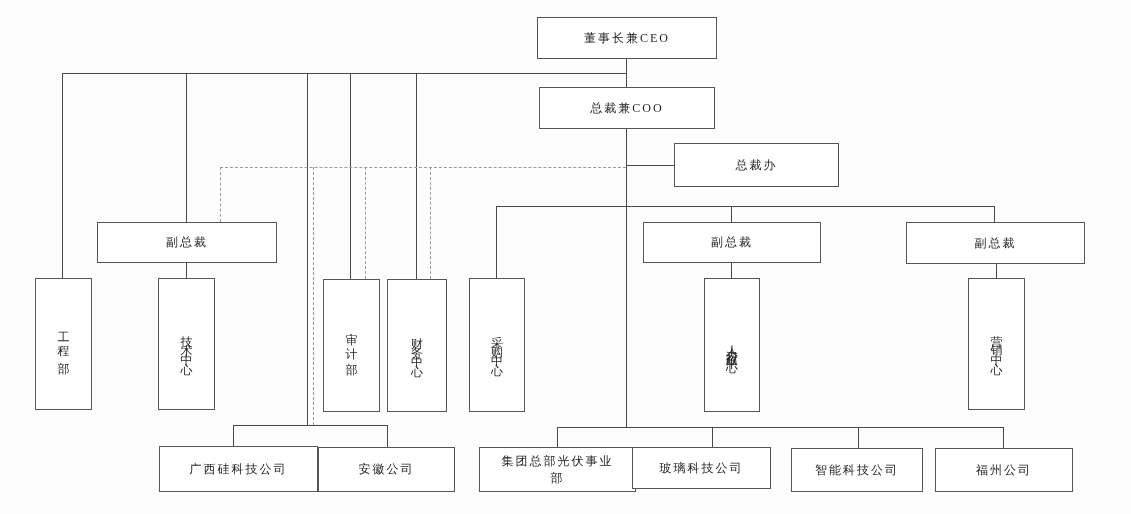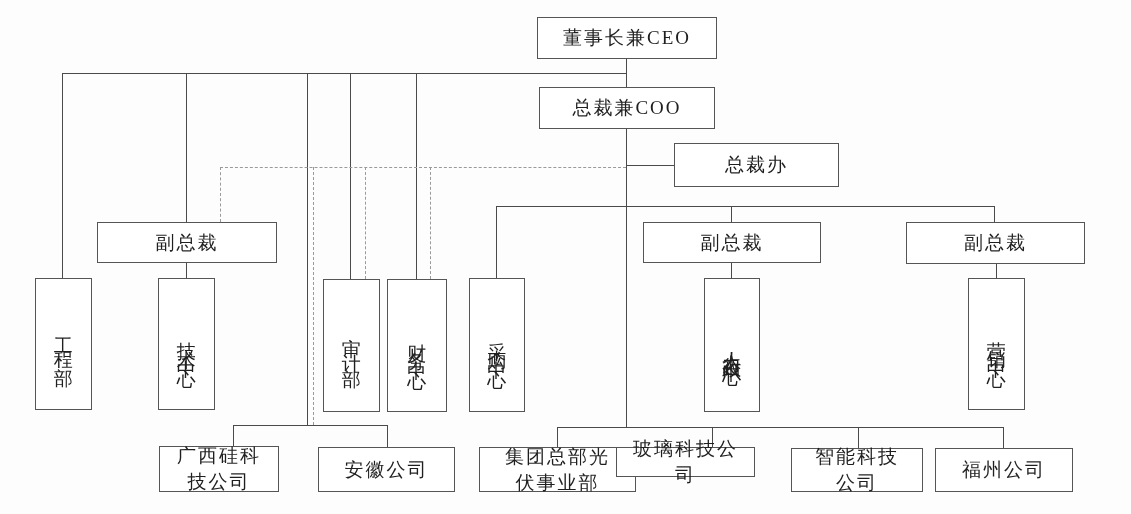--- a/index.html
+++ b/index.html
@@ -5,21 +5,21 @@
   html,body{margin:0;padding:0;background:#fff;}
   #canvas{
     position:relative;width:1131px;height:514px;background:#fdfdfd;overflow:hidden;
     font-family:"Liberation Serif","DejaVu Serif",serif;color:#1f1f1f;
   }
   
   .box{
     position:absolute;box-sizing:border-box;background:var(--box-bg,#fff);
     border:1px solid var(--box-border,#555);
     display:flex;align-items:center;justify-content:center;text-align:center;
-    font-size:19px;letter-spacing:2px;line-height:1.35;
+    font-size:12px;letter-spacing:2px;line-height:1.35;
   }
   .vbox .label{
     writing-mode:vertical-rl;text-orientation:upright;
   }
   .v3 .label{letter-spacing:15px;}
   .v4 .label{letter-spacing:9px;}
   .v6 .label{letter-spacing:3px;}
   
   .b-ceo{left:537px;top:17px;width:180px;height:42px;}
   .b-coo{left:539px;top:87px;width:176px;height:42px;}
@@ -27,24 +27,24 @@
   .b-vpl{left:97px;top:222px;width:180px;height:41px;}
   .b-vpm{left:643px;top:222px;width:178px;height:41px;}
   .b-vpr{left:906px;top:222px;width:179px;height:42px;}
   .b-gcb{left:35px;top:278px;width:57px;height:132px;}
   .b-jszx{left:158px;top:278px;width:57px;height:132px;}
   .b-sjb{left:323px;top:279px;width:57px;height:133px;}
   .b-cwzx{left:387px;top:279px;width:60px;height:133px;}
   .b-cgzx{left:469px;top:278px;width:56px;height:134px;}
   .b-rlxz{left:704px;top:278px;width:56px;height:134px;}
   .b-yxzx{left:968px;top:278px;width:57px;height:132px;}
-  .b-gx{left:159px;top:446px;width:120px;height:46px;padding:0 14px;}
+  .b-gx{left:159px;top:446px;width:159px;height:46px;padding:0 14px;}
   .b-ah{left:318px;top:447px;width:137px;height:45px;text-align:right;}
   .b-jt{left:479px;top:447px;width:157px;height:45px;padding:0 15px;}
-  .b-bl{left:616px;top:447px;width:139px;height:30px;padding:9px 16px;}
+  .b-bl{left:632px;top:447px;width:139px;height:42px;padding:9px 16px;}
   .b-zn{left:791px;top:448px;width:132px;height:44px;padding:12px 14px;}
   .b-fz{left:935px;top:448px;width:138px;height:44px;justify-content:center;}
   
   .hl,.vl{position:absolute;display:block;background:var(--line,#4a4a4a);}
   .hl{height:1px;}
   .vl{width:1px;}
   .dhl,.dvl{position:absolute;display:block;background:none;}
   .dhl{height:0;border-top:1px dashed var(--dashed-line,#9a9a9a);}
   .dvl{width:0;border-left:1px dashed var(--dashed-line,#9a9a9a);}
 </style>

